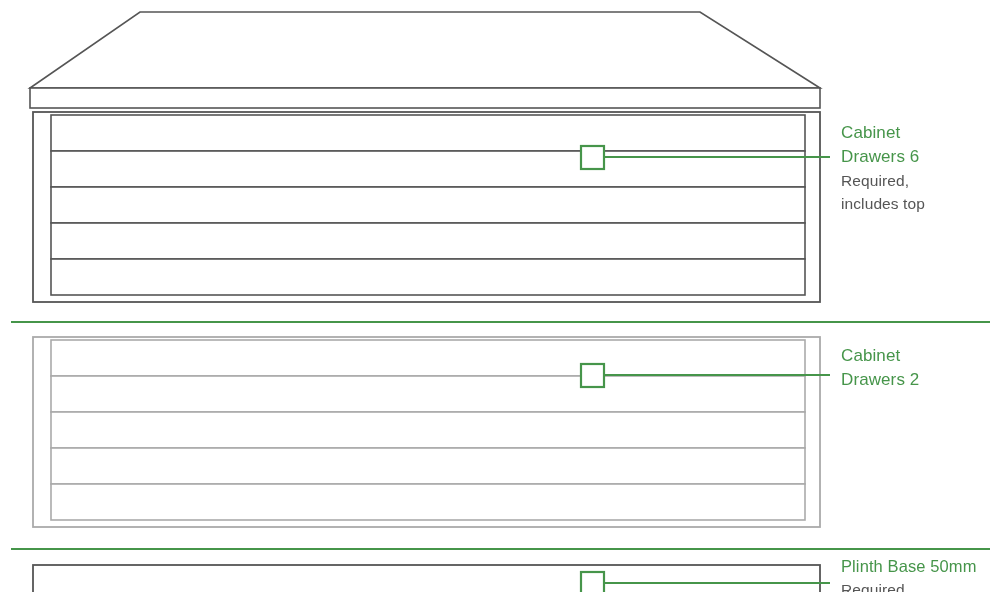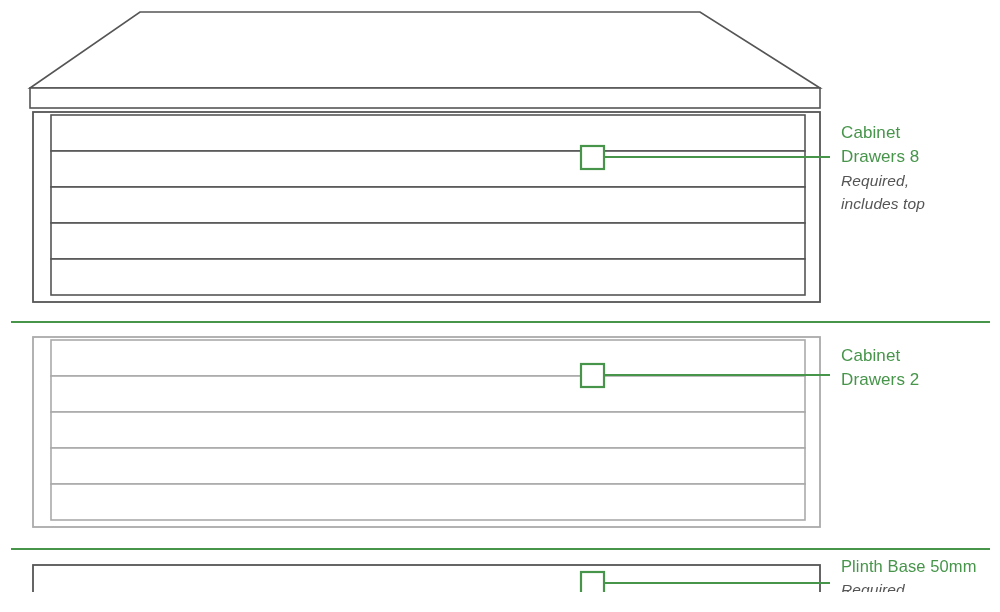--- a/index.html
+++ b/index.html
@@ -34,21 +34,20 @@
     font-size: 17px;
     line-height: 24px;
     font-weight: 400;
     letter-spacing: 0.1px;
     white-space: nowrap;
   }
   .label-note {
     color: #555555;
     font-size: 15.5px;
     line-height: 23px;
-    font-style: italic;
     letter-spacing: 0.1px;
   }
   .label-note span {
     display: block;
     white-space: nowrap;
   }
   #label-1 { left: 841px; top: 121px; }
   #label-2 { left: 841px; top: 344px; }
   #label-3 { left: 841px; top: 554px; width: 165px; }
   #label-3 .label-title { font-size: 16.5px; }
@@ -99,21 +98,21 @@
     <g>
       <rect x="33" y="565" width="787" height="38" fill="#ffffff" stroke="#555555" stroke-width="1.8"></rect>
 
       <line x1="592" y1="583" x2="830" y2="583" stroke="#46954a" stroke-width="1.8"></line>
       <rect x="581" y="572" width="23" height="23" fill="#ffffff" stroke="#46954a" stroke-width="2.2"></rect>
     </g>
   </svg>
 
   <div class="label-block" id="label-1">
     <div class="label-title">Cabinet</div>
-    <div class="label-title">Drawers 8</div>
+    <div class="label-title">Drawers 6</div>
     <div class="label-note">
       <span>Required,</span>
       <span>includes top</span>
     </div>
   </div>
 
   <div class="label-block" id="label-2">
     <div class="label-title">Cabinet</div>
     <div class="label-title">Drawers 2</div>
   </div>

